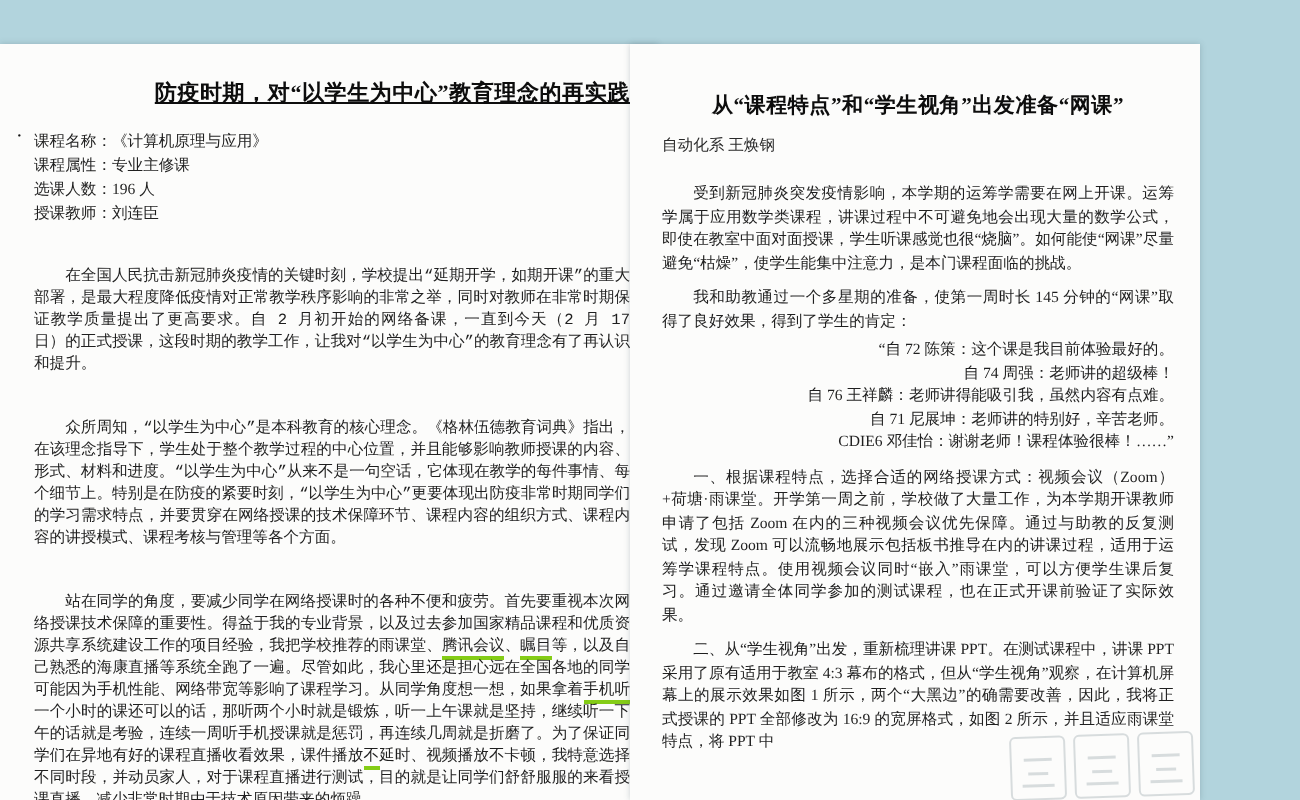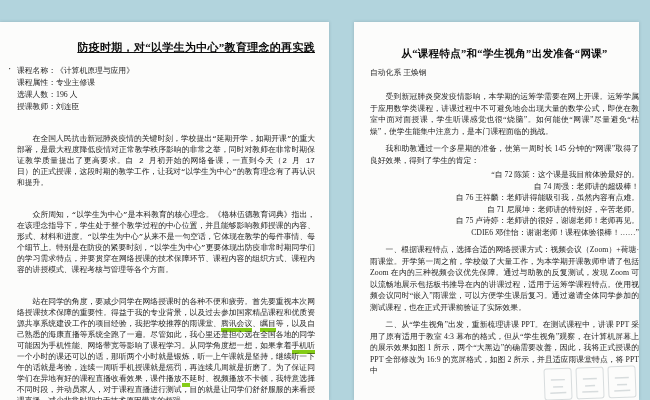--- a/index.html
+++ b/index.html
@@ -13,42 +13,42 @@
   }
   .page{
     position:absolute;top:22px;
     background:#fcfcfb;
     height:378px;
     box-sizing:border-box;
     overflow:hidden;
     box-shadow:0 0 3px rgba(60,80,90,.25);
   }
   .page-left{left:0;width:329px;padding:18px 14px 0 17px;}
-  .page-right{left:354px;width:285px;padding:24px 0 0 16px;}
+  .page-right{left:315px;width:285px;padding:24px 13px 0 16px;}
 
   .doc-bullet{
     position:absolute;left:8px;top:42px;
     font-size:10px;color:#111;line-height:10px;
   }
   .left-title{
     font-size:11px;font-weight:bold;color:#0d0d0d;
     text-align:right;letter-spacing:.3px;
     margin:0 0 11px 0;line-height:14px;text-decoration:underline;
   }
   .meta-line{
     font-size:7.8px;line-height:12px;color:#1f1f1f;
   }
   .body-p{
     font-size:7.8px;line-height:11px;
     text-align:justify;text-indent:2em;
     color:#1f1f1f;margin:0;
   }
   .page-left .body-p{margin-top:21px;font-family:Liberation Mono, monospace;}
   .page-left .body-p + .body-p{}
-  .uline{border-bottom:4px solid #84cc16;}
+  .uline{border-bottom:2px solid #84cc16;}
 
   .right-title{
     font-size:10.5px;font-weight:bold;color:#0d0d0d;
     text-align:center;letter-spacing:.3px;
     margin:0;line-height:15px;
   }
   .byline{
     font-size:7.8px;color:#2a2a2a;text-align:left;
     margin-top:6px;line-height:11px;
   }
@@ -102,21 +102,20 @@
     <div class="byline">自动化系 王焕钢</div>
 
     <p class="body-p p-first">受到新冠肺炎突发疫情影响，本学期的运筹学需要在网上开课。运筹学属于应用数学类课程，讲课过程中不可避免地会出现大量的数学公式，即使在教室中面对面授课，学生听课感觉也很“烧脑”。如何能使“网课”尽量避免“枯燥”，使学生能集中注意力，是本门课程面临的挑战。</p>
     <p class="body-p p-next">我和助教通过一个多星期的准备，使第一周时长 145 分钟的“网课”取得了良好效果，得到了学生的肯定：</p>
 
     <div class="quote-block">
       <div class="quote-line">“自 72 陈策：这个课是我目前体验最好的。</div>
       <div class="quote-line">自 74 周强：老师讲的超级棒！</div>
       <div class="quote-line">自 76 王祥麟：老师讲得能吸引我，虽然内容有点难。</div>
       <div class="quote-line">自 71 尼展坤：老师讲的特别好，辛苦老师。</div>
-      <div class="quote-line">自 75 卢诗婷：老师讲的很好，谢谢老师！老师再见。</div>
       <div class="quote-line">CDIE6 邓佳怡：谢谢老师！课程体验很棒！……”</div>
     </div>
 
     <p class="body-p p-next">一、根据课程特点，选择合适的网络授课方式：视频会议（Zoom）+荷塘·雨课堂。开学第一周之前，学校做了大量工作，为本学期开课教师申请了包括 Zoom 在内的三种视频会议优先保障。通过与助教的反复测试，发现 Zoom 可以流畅地展示包括板书推导在内的讲课过程，适用于运筹学课程特点。使用视频会议同时“嵌入”雨课堂，可以方便学生课后复习。通过邀请全体同学参加的测试课程，也在正式开课前验证了实际效果。</p>
     <p class="body-p p-next">二、从“学生视角”出发，重新梳理讲课 PPT。在测试课程中，讲课 PPT 采用了原有适用于教室 4:3 幕布的格式，但从“学生视角”观察，在计算机屏幕上的展示效果如图 1 所示，两个“大黑边”的确需要改善，因此，我将正式授课的 PPT 全部修改为 16:9 的宽屏格式，如图 2 所示，并且适应雨课堂特点，将 PPT 中</p>
 
     <div class="watermark">
       <div class="stamp"></div>
       <div class="stamp"></div>
       <div class="stamp"></div>

